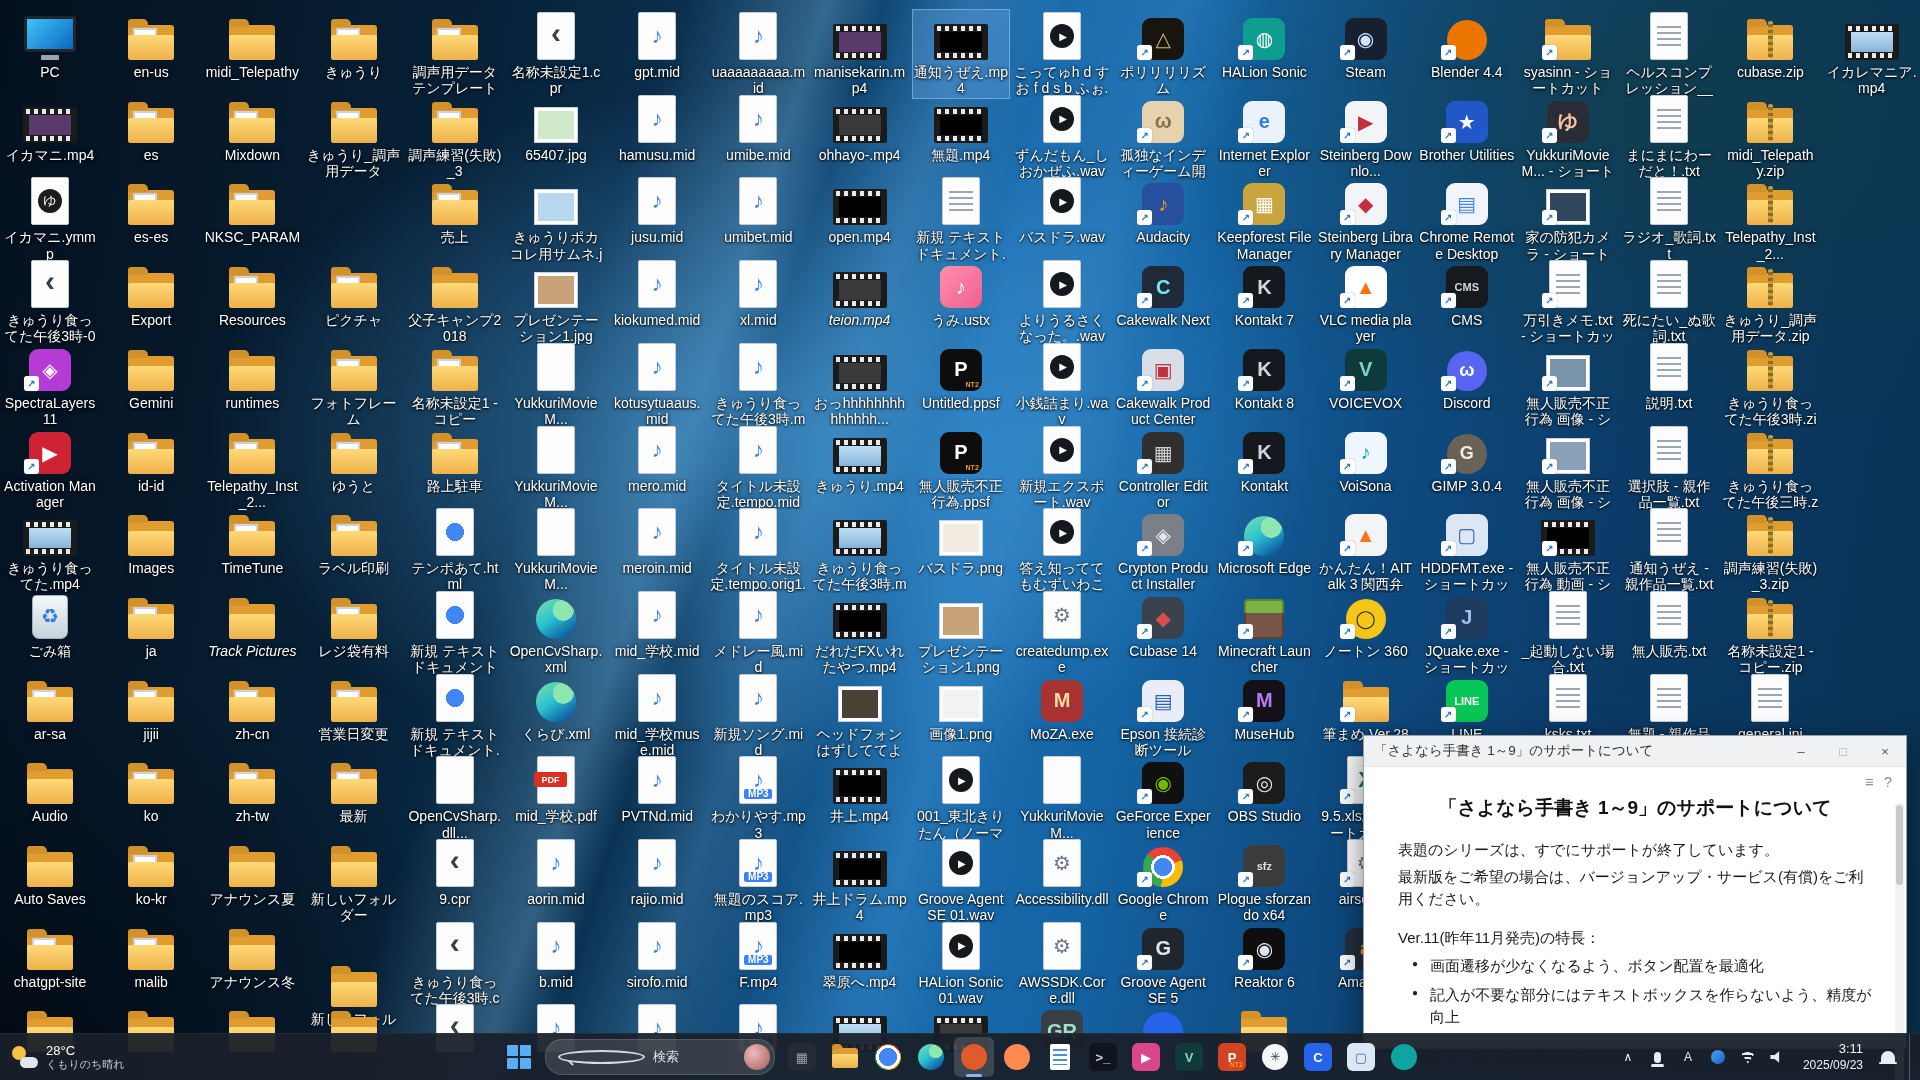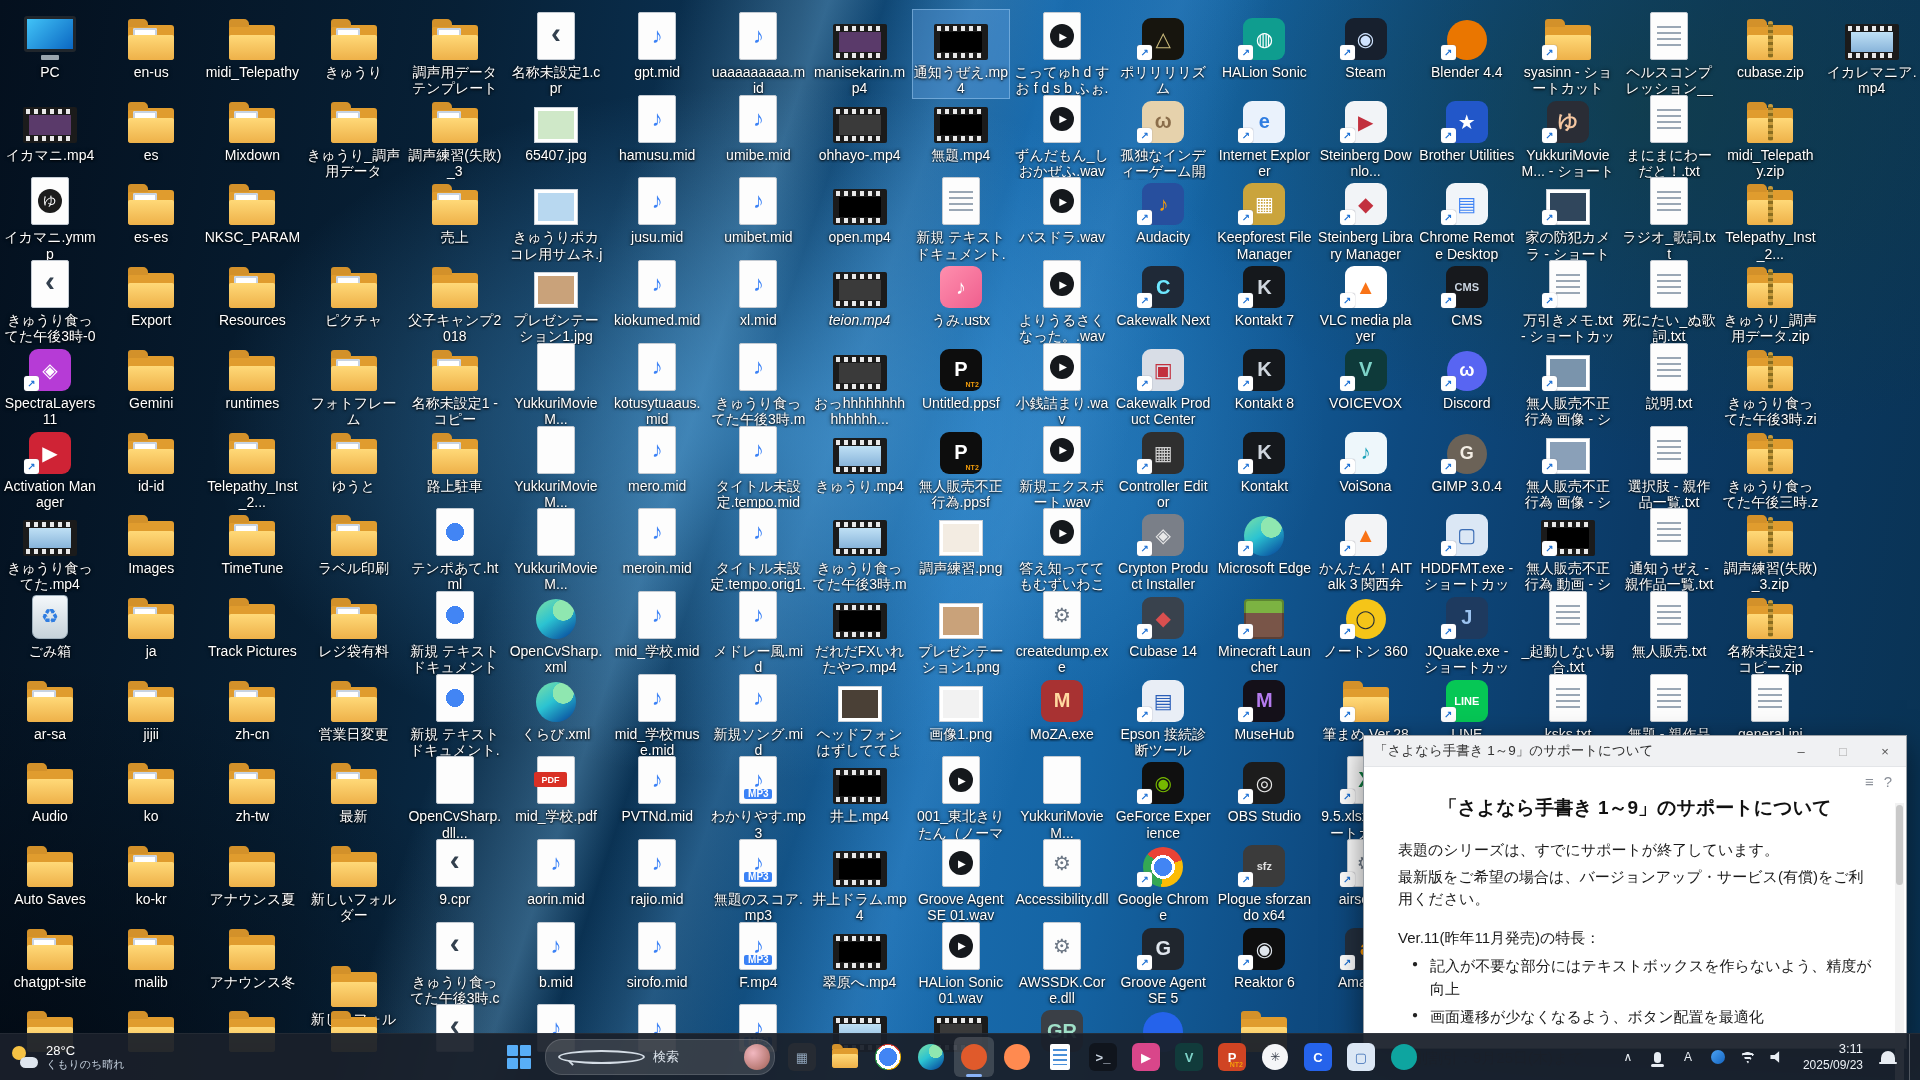--- a/index.html
+++ b/index.html
@@ -1099,21 +1099,21 @@
         </div>
       </div>
       <div class="lbl">きゅうり食ってた午後3時.mp4</div>
     </div>
     <div class="cell" style="left: 912.8px; top: 506.2px;">
       <div class="icw">
         <div class="ic-img">
           <i style="background:#f3ece2"></i>
         </div>
       </div>
-      <div class="lbl">調声練習.png</div>
+      <div class="lbl">バスドラ.png</div>
     </div>
     <div class="cell" style="left: 1014px; top: 506.2px;">
       <div class="icw">
         <div class="ic-pg">
           <span class="pl">▶</span>
         </div>
       </div>
       <div class="lbl">答え知っててもむずいわこれ.wav</div>
     </div>
     <div class="cell" style="left: 1115.2px; top: 506.2px;">
@@ -1180,21 +1180,21 @@
     <div class="cell" style="left: 103.2px; top: 588.9px;">
       <div class="icw">
         <div class="ic-fold">
           <i class="tab"></i>
           <i class="peek"></i>
           <i class="front"></i>
         </div>
       </div>
       <div class="lbl">ja</div>
     </div>
-    <div class="cell" style="left: 204.4px; top: 588.9px;">
+    <div class="cell" style="left: 204.4px; top: 588.9px; font-style: italic;">
       <div class="icw">
         <div class="ic-fold">
           <i class="tab"></i>
           <i class="front"></i>
         </div>
       </div>
       <div class="lbl">Track Pictures</div>
     </div>
     <div class="cell" style="left: 305.6px; top: 588.9px;">
       <div class="icw">
@@ -1929,22 +1929,22 @@
   <div class="dlg-body">
     <div class="dlg-tools">
       <span>≡</span>
       <span>?</span>
     </div>
     <h1>「さよなら手書き 1～9」のサポートについて</h1>
     <p>表題のシリーズは、すでにサポートが終了しています。</p>
     <p>最新版をご希望の場合は、バージョンアップ・サービス(有償)をご利用ください。</p>
     <p class="feat">Ver.11(昨年11月発売)の特長：</p>
     <ul>
+      <li>画面遷移が少なくなるよう、ボタン配置を最適化</li>
       <li>記入が不要な部分にはテキストボックスを作らないよう、精度が向上</li>
-      <li>画面遷移が少なくなるよう、ボタン配置を最適化</li>
     </ul>
     <p class="deadline">特別割引：9月25日(木)まで</p>
     <div class="dlg-scroll">
         <div class="thumb"></div>
       </div>
   </div>
 </div>
 
 <div id="taskbar">
   <div class="tb-weather">

